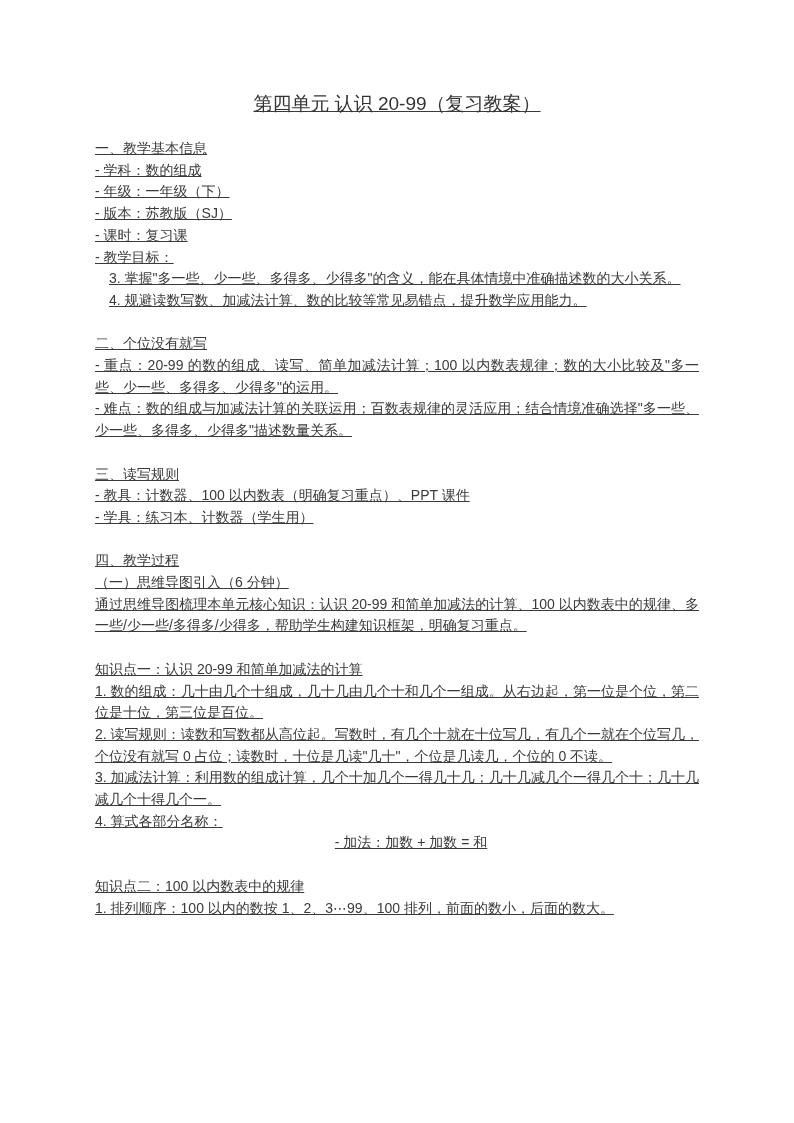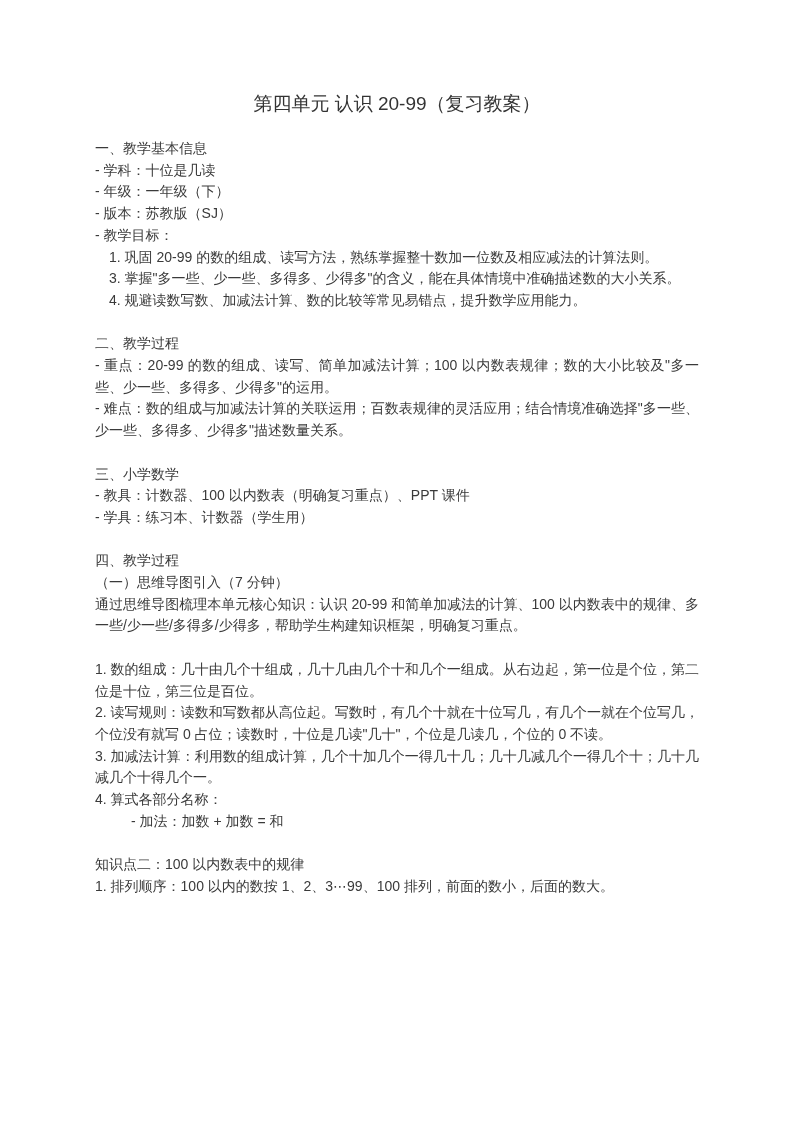--- a/index.html
+++ b/index.html
@@ -12,20 +12,21 @@
     height: 1123px;
     box-sizing: border-box;
     margin: 0 auto;
     background: #ffffff;
     padding: 90px 95px 40px 95px;
     overflow: hidden;
     font-family: "Liberation Sans", "DejaVu Sans", sans-serif;
     font-size: 14px;
     line-height: 21.7px;
     color: #3a3a3a;
+    text-decoration: underline;
   }
   .doc-title {
     font-size: 19px;
     font-weight: 400;
     text-align: center;
     line-height: 28px;
     margin: 0 0 20px 0;
     color: #333333;
   }
   .block {
@@ -33,61 +34,62 @@
   }
   .block:last-child { margin-bottom: 16px; }
   p {
     margin: 0;
     text-align: justify;
   }
   .goal-item {
     text-indent: 14px; 
   }
   .formula-item {
-    margin-left: 36px;
-    text-align: left;
+    margin-left: 28px;
+    text-align: center;
   }
 </style>
 </head>
 <body>
 
 <div class="page">
 
   <h1 class="doc-title">第四单元 认识 20-99（复习教案）</h1>
 
   <div class="block">
     <p>一、教学基本信息</p>
-    <p>- 学科：十位是几读</p>
+    <p>- 学科：数的组成</p>
     <p>- 年级：一年级（下）</p>
     <p>- 版本：苏教版（SJ）</p>
+    <p>- 课时：复习课</p>
     <p>- 教学目标：</p>
-    <p class="goal-item">1. 巩固 20-99 的数的组成、读写方法，熟练掌握整十数加一位数及相应减法的计算法则。</p>
     <p class="goal-item">3. 掌握"多一些、少一些、多得多、少得多"的含义，能在具体情境中准确描述数的大小关系。</p>
     <p class="goal-item">4. 规避读数写数、加减法计算、数的比较等常见易错点，提升数学应用能力。</p>
   </div>
 
   <div class="block">
-    <p>二、教学过程</p>
+    <p>二、个位没有就写</p>
     <p>- 重点：20-99 的数的组成、读写、简单加减法计算；100 以内数表规律；数的大小比较及"多一些、少一些、多得多、少得多"的运用。</p>
     <p>- 难点：数的组成与加减法计算的关联运用；百数表规律的灵活应用；结合情境准确选择"多一些、少一些、多得多、少得多"描述数量关系。</p>
   </div>
 
   <div class="block">
-    <p>三、小学数学</p>
+    <p>三、读写规则</p>
     <p>- 教具：计数器、100 以内数表（明确复习重点）、PPT 课件</p>
     <p>- 学具：练习本、计数器（学生用）</p>
   </div>
 
   <div class="block">
     <p>四、教学过程</p>
-    <p>（一）思维导图引入（7 分钟）</p>
+    <p>（一）思维导图引入（6 分钟）</p>
     <p>通过思维导图梳理本单元核心知识：认识 20-99 和简单加减法的计算、100 以内数表中的规律、多一些/少一些/多得多/少得多，帮助学生构建知识框架，明确复习重点。</p>
   </div>
 
   <div class="block">
+    <p>知识点一：认识 20-99 和简单加减法的计算</p>
     <p>1. 数的组成：几十由几个十组成，几十几由几个十和几个一组成。从右边起，第一位是个位，第二位是十位，第三位是百位。</p>
     <p>2. 读写规则：读数和写数都从高位起。写数时，有几个十就在十位写几，有几个一就在个位写几，个位没有就写 0 占位；读数时，十位是几读"几十"，个位是几读几，个位的 0 不读。</p>
     <p>3. 加减法计算：利用数的组成计算，几个十加几个一得几十几；几十几减几个一得几个十；几十几减几个十得几个一。</p>
     <p>4. 算式各部分名称：</p>
     <p class="formula-item">- 加法：加数 + 加数 = 和</p>
   </div>
 
   <div class="block">
     <p>知识点二：100 以内数表中的规律</p>
     <p>1. 排列顺序：100 以内的数按 1、2、3⋯99、100 排列，前面的数小，后面的数大。</p>

